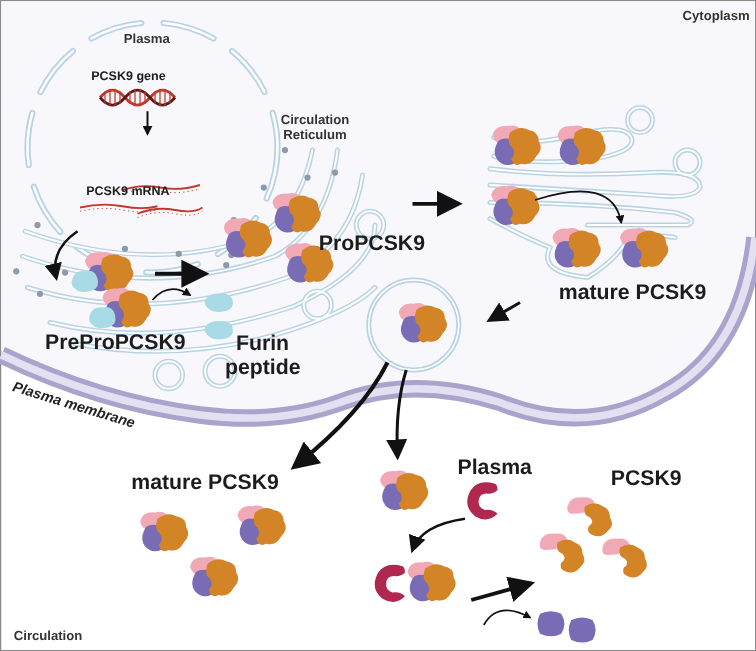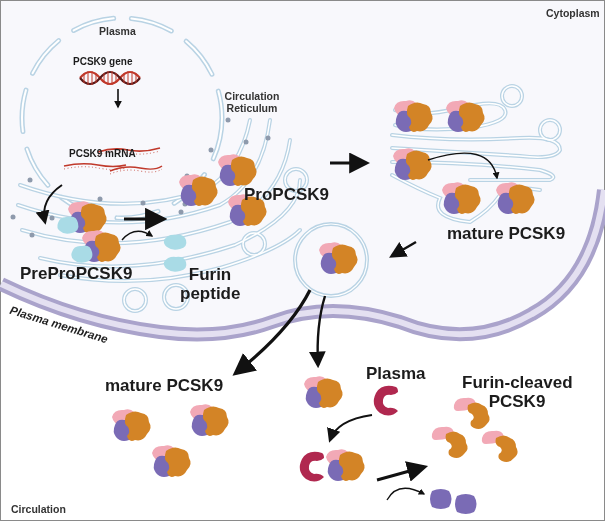--- a/index.html
+++ b/index.html
@@ -201,28 +201,27 @@
 </svg>
 
 <div class="lbl lbl-sm" style="left:546px;top:8px;">Cytoplasm</div>
 <div class="lbl lbl-sm" style="left:99px;top:26px;">Plasma</div>
 <div class="lbl lbl-md" style="left:73px;top:56px;">PCSK9 gene</div>
 <div class="lbl lbl-md" style="left:69px;top:124px;margin-top:24px;">PCSK9 mRNA</div>
 <div class="lbl lbl-sm center" style="left:219px;top:91px;width:66px;">
   <div>Circulation</div>
   <div>Reticulum</div>
 </div>
-<div class="lbl lbl-lg" style="left:244px;top:186px;">ProPCSK9</div>
-<div class="lbl lbl-lg" style="left:20px;top:265px;">PreProPCSK9</div>
+<div class="lbl lbl-lg" style="left:255px;top:186px;">ProPCSK9</div>
+<div class="lbl lbl-lg" style="left:36px;top:265px;">PreProPCSK9</div>
 <div class="lbl lbl-lg center" style="left:180px;top:266px;width:60px;">
   <div>Furin</div>
   <div>peptide</div>
 </div>
 <div class="lbl lbl-lg" style="left:447px;top:225px;">mature PCSK9</div>
 <div class="pm-label">Plasma membrane</div>
 <div class="lbl lbl-lg" style="left:105px;top:377px;">mature PCSK9</div>
 <div class="lbl lbl-lg" style="left:366px;top:365px;">Plasma</div>
 <div class="lbl lbl-lg center" style="left:462px;top:374px;width:110px;">
-  <div>Furin-cleaved</div>
   <div>PCSK9</div>
 </div>
 <div class="lbl lbl-sm" style="left:11px;top:504px;text-align:right;">Circulation</div>
 </div>
 
 </body></html>

